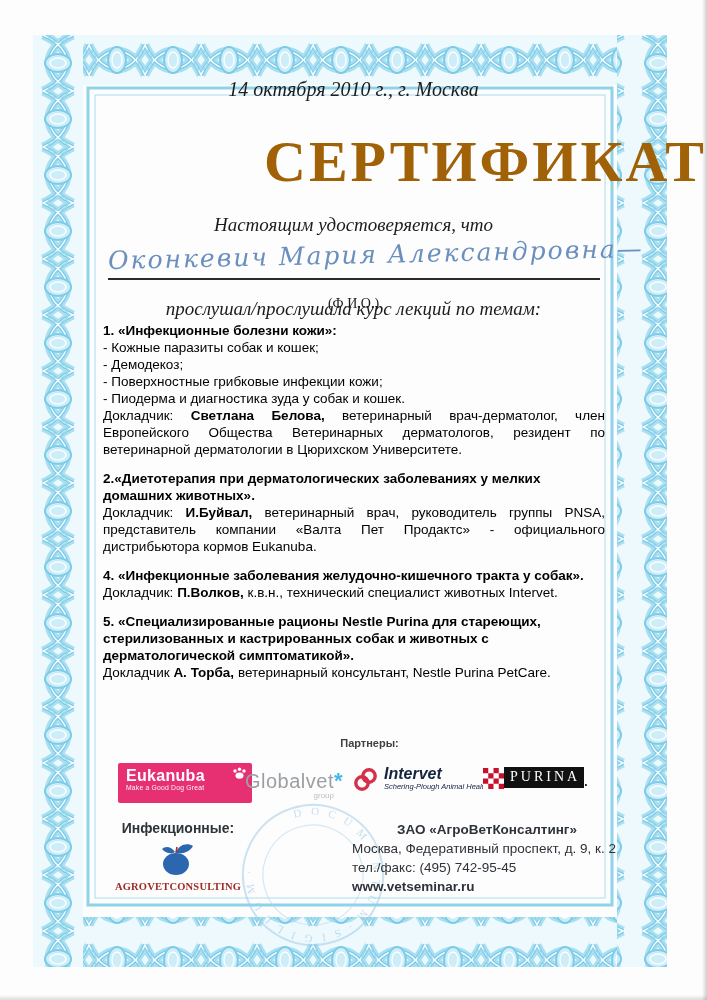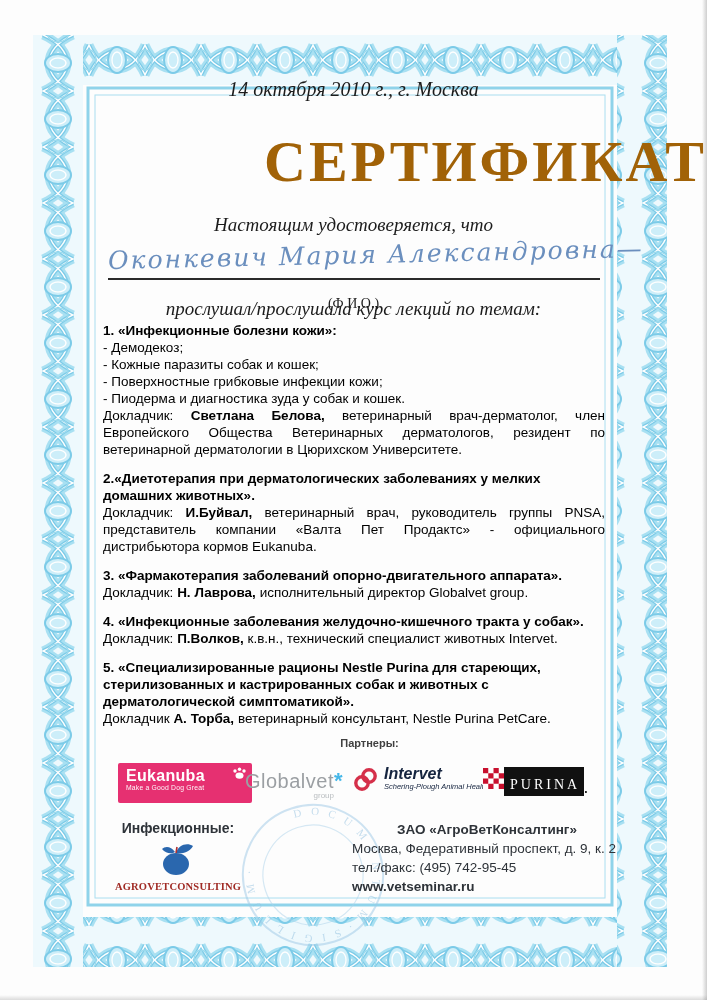--- a/index.html
+++ b/index.html
@@ -42,21 +42,21 @@
   .gv-ast{color:#45b7e8;font-size:22px;font-weight:bold;}
   .gv-sub{font-size:8px;color:#b9bdc0;text-align:right;padding-right:16px;margin-top:-3px;}
   
   .intervet{position:absolute;left:352px;top:6px;display:flex;align-items:flex-start;}
   .iv-text{margin-left:5px;color:#15243f;}
   .iv-name{font-size:16px;font-weight:bold;font-style:italic;line-height:16px;}
   .iv-sub{font-size:7.5px;font-style:italic;}
   
   .purina{position:absolute;left:483px;top:7px;display:flex;align-items:flex-start;}
   .purina-box{background:#111;color:#fff;font-family:"Liberation Serif",serif;font-size:14px;
-              letter-spacing:3px;padding:10px 4px 3px 6px;line-height:16px;}
+              letter-spacing:3px;padding:2px 4px 3px 6px;line-height:16px;}
   .purina-dot{color:#111;font-weight:bold;align-self:flex-end;font-size:12px;}
   
   .organizer-label{position:absolute;left:112px;top:820px;width:132px;text-align:center;
                    font-weight:bold;font-size:14px;color:#2e3339;}
   .agrovet{position:absolute;left:112px;top:840px;width:132px;text-align:center;}
   .agrovet-text{font-family:"Liberation Serif",serif;font-weight:bold;font-size:10.5px;
                 color:#a02b25;letter-spacing:.2px;margin-top:1px;}
   .footer-right{position:absolute;left:352px;top:820px;width:270px;font-size:13.5px;
                 line-height:19px;color:#2e3339;}
   .fr-company{font-weight:bold;text-align:center;}
@@ -130,48 +130,40 @@
   <div class="name-wrap">
     <span class="handwriting">Оконкевич Мария Александровна—</span>
   </div>
   <div class="fio">(Ф.И.О.)</div>
   <div class="course-line">прослушал/прослушала курс лекций по темам:</div>
 
   <div class="lectures">
 
     <div class="lecture">
       <div class="lec-title">1. «Инфекционные болезни кожи»:</div>
+      <div>- Кожные паразиты собак и кошек;</div>
       <div>- Демодекоз;</div>
-      <div>- Кожные паразиты собак и кошек;</div>
       <div>- Поверхностные грибковые инфекции кожи;</div>
       <div>- Пиодерма и диагностика зуда у собак и кошек.</div>
       <div class="speaker">
         <span>Докладчик:</span>
         <b>Светлана Белова,</b>
         <span>ветеринарный врач-дерматолог, член Европейского Общества Ветеринарных дерматологов, резидент по ветеринарной дерматологии в Цюрихском Университете.</span>
       </div>
     </div>
 
     <div class="lecture">
       <div class="lec-title">2.«Диетотерапия при дерматологических заболеваниях у мелких домашних животных».</div>
       <div class="speaker">
         <span>Докладчик:</span>
         <b>И.Буйвал,</b>
         <span>ветеринарный врач, руководитель группы PNSA, представитель компании «Валта Пет Продактс» - официального дистрибьютора кормов Eukanuba.</span>
       </div>
     </div>
 
-    <div class="lecture">
-      <div class="lec-title">3. «Фармакотерапия заболеваний опорно-двигательного аппарата».</div>
-      <div class="speaker">
-        <span>Докладчик:</span>
-        <b>Н. Лаврова,</b>
-        <span>исполнительный директор Globalvet group.</span>
-      </div>
-    </div>
 
     <div class="lecture">
       <div class="lec-title">4. «Инфекционные заболевания желудочно-кишечного тракта у собак».</div>
       <div class="speaker">
         <span>Докладчик:</span>
         <b>П.Волков,</b>
         <span>к.в.н., технический специалист животных Intervet.</span>
       </div>
     </div>
 

